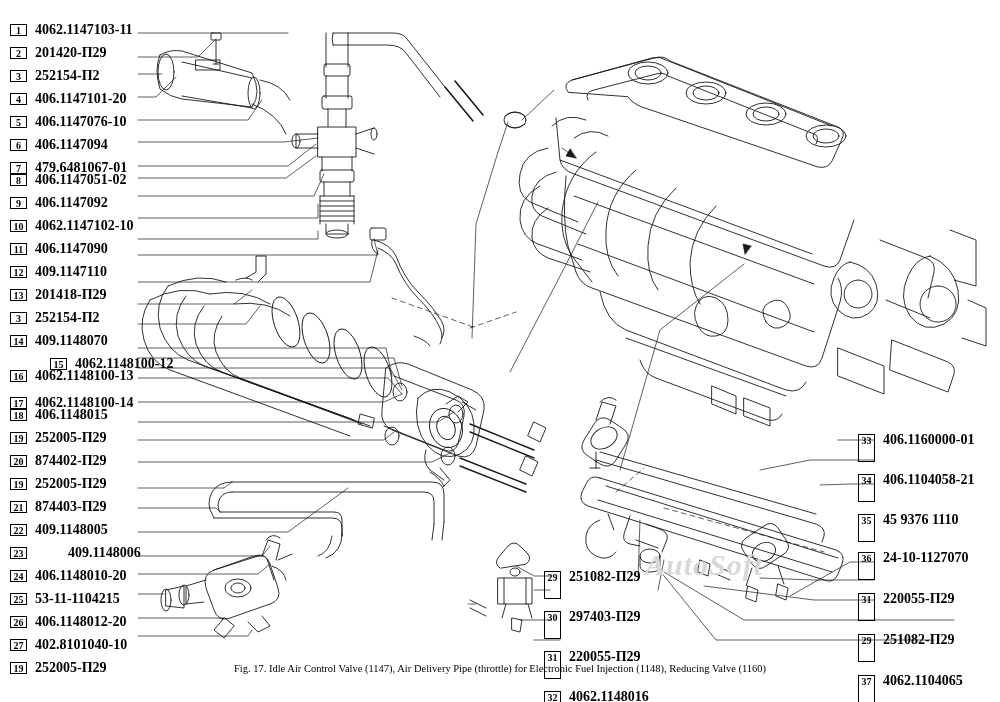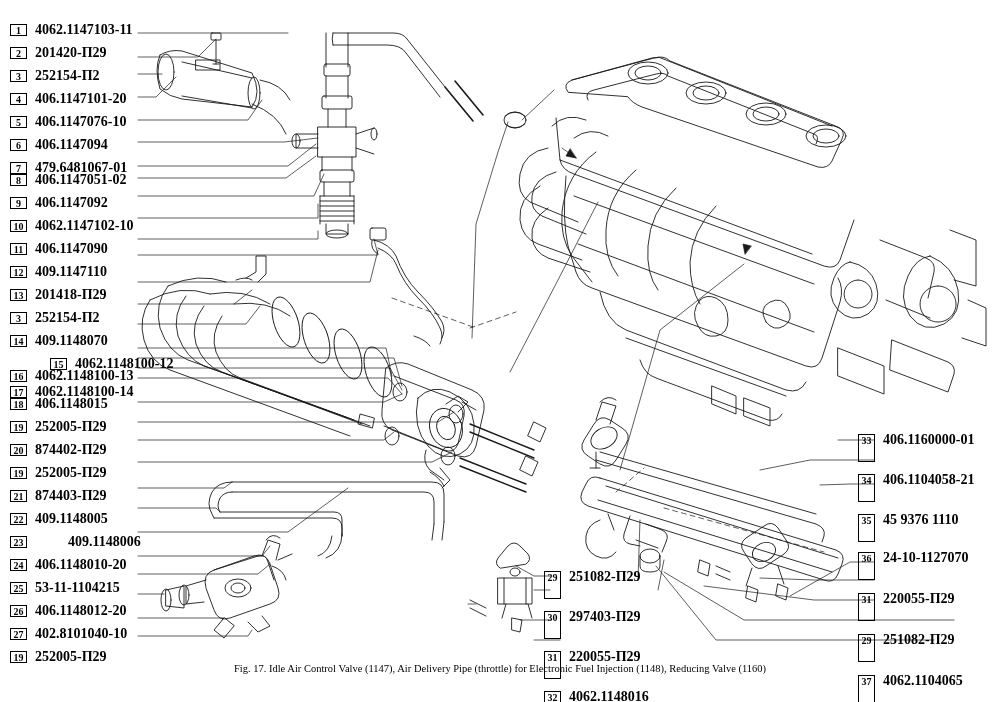--- a/index.html
+++ b/index.html
@@ -417,21 +417,21 @@
         <span class="code">252154-П2</span>
       </div>
     <div class="row" style="margin-bottom:11px;">
         <span class="num">14</span>
         <span class="code">409.1148070</span>
       </div>
     <div class="row" style="margin-bottom:0px;padding-left:40px;">
         <span class="num">15</span>
         <span class="code">4062.1148100-12</span>
       </div>
-    <div class="row" style="margin-bottom:4px;align-items:center;">
+    <div class="row" style="margin-bottom:15px;align-items:center;">
         <span class="num">16</span>
         <span class="code">4062.1148100-13</span>
       </div>
     <div class="row" style="margin-bottom:0px;">
         <span class="num">17</span>
         <span class="code">4062.1148100-14</span>
       </div>
     <div class="row" style="margin-bottom:11px;">
         <span class="num">18</span>
         <span class="code">406.1148015</span>
@@ -532,18 +532,19 @@
     <div class="row" style="margin-bottom:13px;">
         <span class="num">37</span>
         <span class="code">4062.1104065</span>
       </div>
     <div class="row" style="margin-bottom:0;gap:20px;">
         <span class="num">38</span>
         <span class="code">4062.1160020</span>
       </div>
   </div>
 
+  <div class="wm">AutoSoft</div>
 
   <div class="caption">
     <div class="en" style="text-align:center;">Fig. 17. Idle Air Control Valve (1147), Air Delivery Pipe (throttle) for Electronic Fuel Injection (1148), Reducing Valve (1160)</div>
   </div>
 
 </div>
 
 </body></html>

